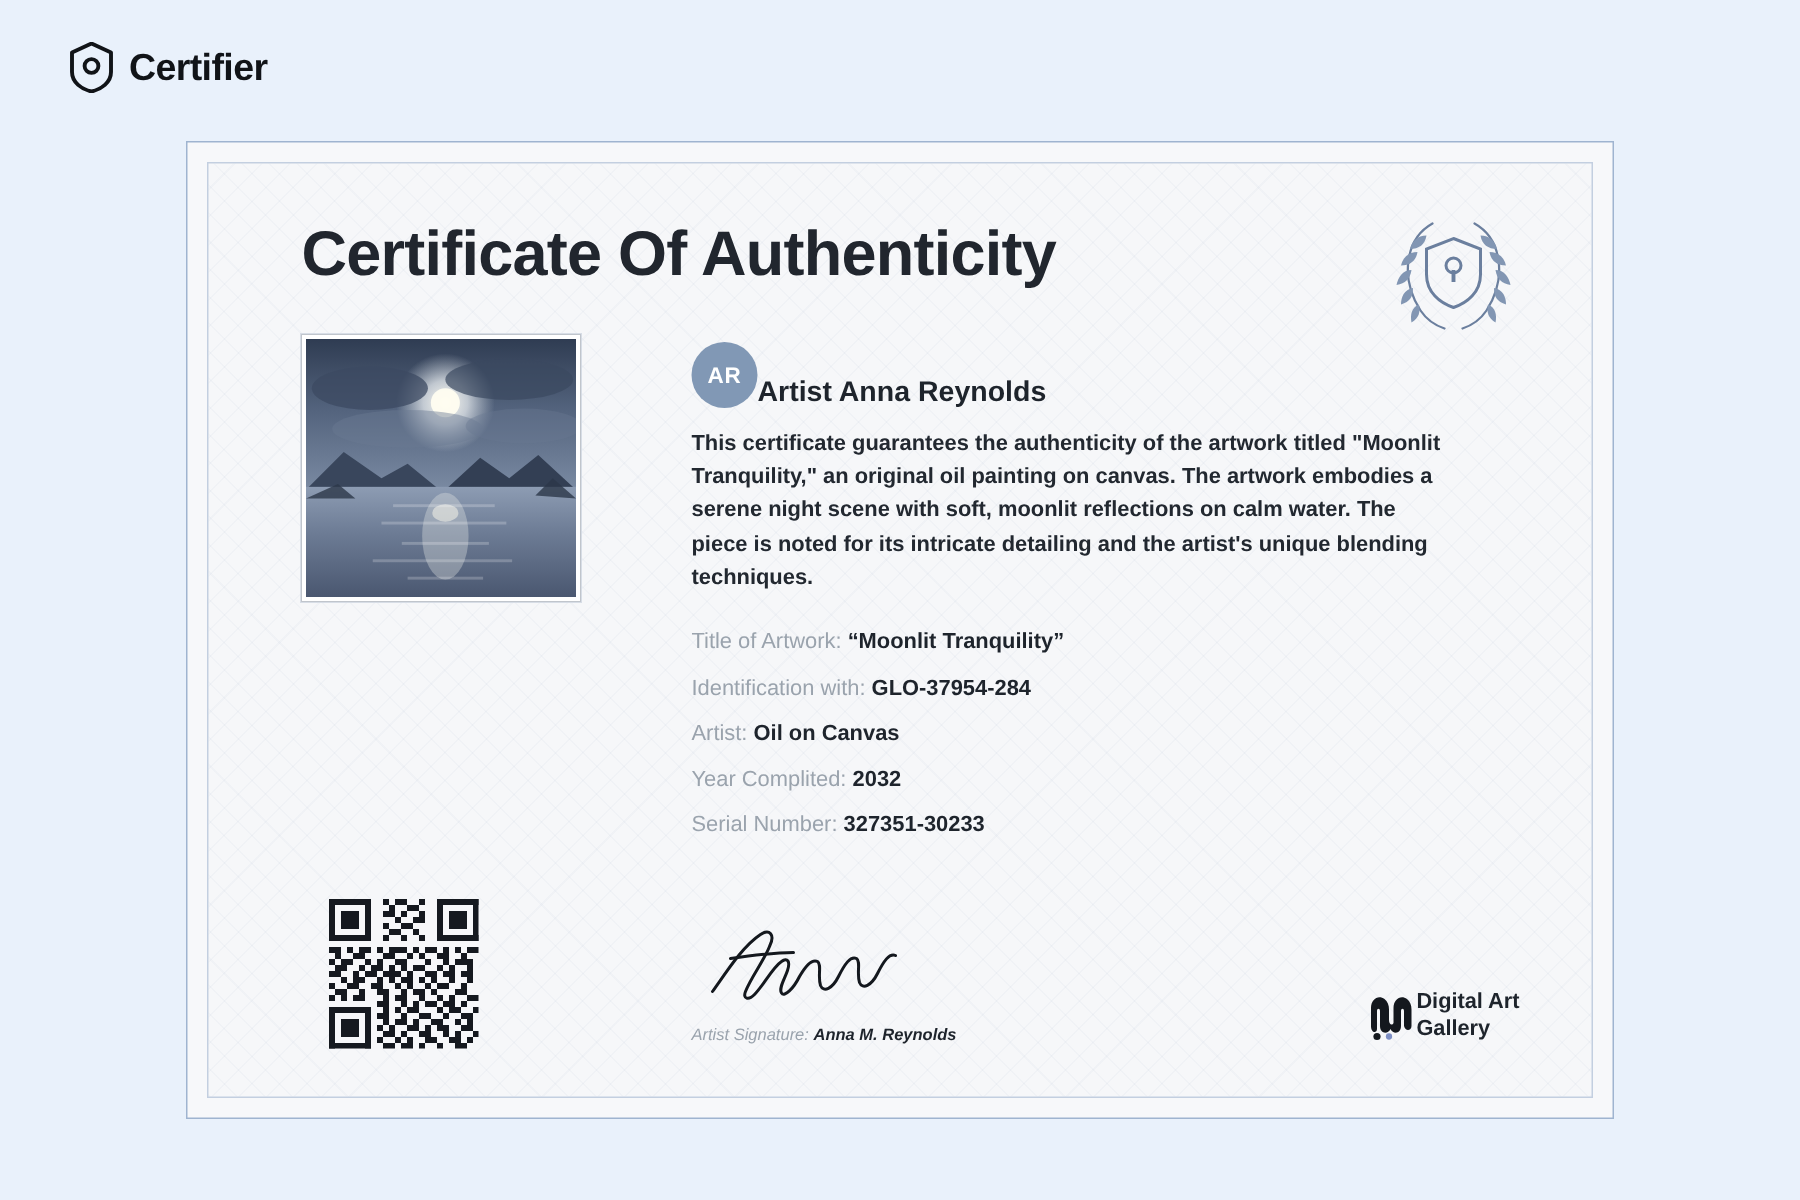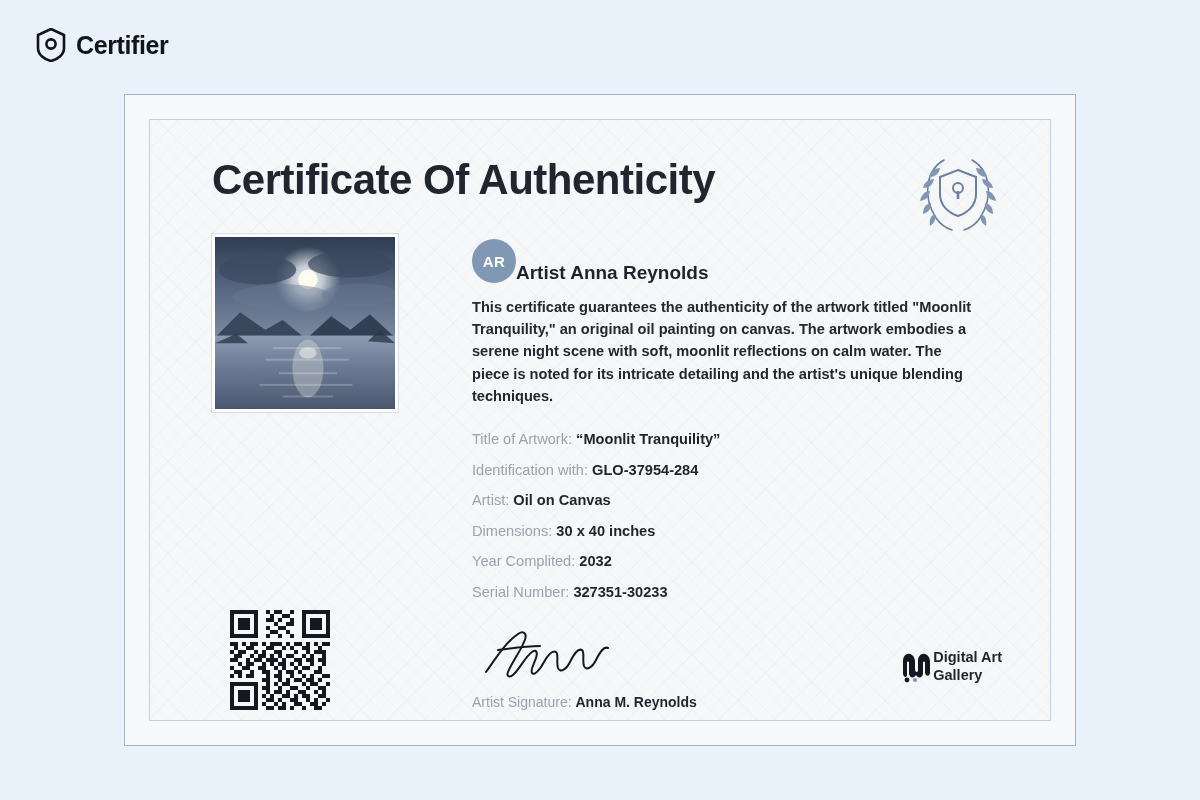--- a/index.html
+++ b/index.html
@@ -12,39 +12,39 @@
   #app {
     position: relative;
     width: 1200px; height: 800px;
     background: #e9f1fb;
     overflow: hidden;
   }
 
   
   .brand {
     position: absolute;
-    left: 36px; top: 28px;
+    left: 46px; top: 28px;
     display: flex; align-items: center; gap: 10px;
   }
   .brand-mark { width: 30px; height: 34px; display: block; }
   .brand-name {
     font-size: 25px;
     font-weight: bold;
     color: #111418;
     letter-spacing: -0.4px;
   }
 
   
   .cert-frame {
     position: absolute;
     left: 124px; top: 94px;
     width: 952px; height: 652px;
     background: #f7f8fa;
     border: 1px solid #9fb4d0;
-    padding: 24px;
+    padding: 13px;
   }
   .cert-inner {
     position: relative;
     width: 100%; height: 100%;
     border: 1px solid #c3cfe0;
     background:
       repeating-linear-gradient(45deg, rgba(140,160,190,0.055) 0 1px, rgba(0,0,0,0) 1px 13px),
       repeating-linear-gradient(-45deg, rgba(140,160,190,0.055) 0 1px, rgba(0,0,0,0) 1px 13px),
       #f6f7f9;
     overflow: hidden;
@@ -133,23 +133,24 @@
   .qr svg { display: block; }
 
   
   .sign-block {
     position: absolute;
     left: 322px; top: 508px;
     width: 330px;
   }
   .sign-mark { height: 56px; width: 200px; margin-left: 6px; }
   .sign-line {
-    font-size: 14px;
+    font-size: 11px;
     white-space: nowrap;
     margin-top: 6px;
+    font-style: italic;
   }
   .sign-label { color: #9aa3ad; }
   .sign-value { color: #1e242c; font-weight: bold; }
 
   
   .gallery {
     position: absolute;
     right: 48px; bottom: 36px;
     display: flex; align-items: center; 
   }
@@ -254,24 +255,20 @@
           <span class="field-label">Title of Artwork:</span>
           <span class="field-value">“Moonlit Tranquility”</span>
         </div>
         <div class="field-row">
           <span class="field-label">Identification with:</span>
           <span class="field-value">GLO-37954-284</span>
         </div>
         <div class="field-row">
           <span class="field-label">Artist:</span>
           <span class="field-value">Oil on Canvas</span>
-        </div>
-        <div class="field-row">
-          <span class="field-label">Dimensions:</span>
-          <span class="field-value">30 x 40 inches</span>
         </div>
         <div class="field-row">
           <span class="field-label">Year Complited:</span>
           <span class="field-value">2032</span>
         </div>
         <div class="field-row">
           <span class="field-label">Serial Number:</span>
           <span class="field-value">327351-30233</span>
         </div>
       </div>

